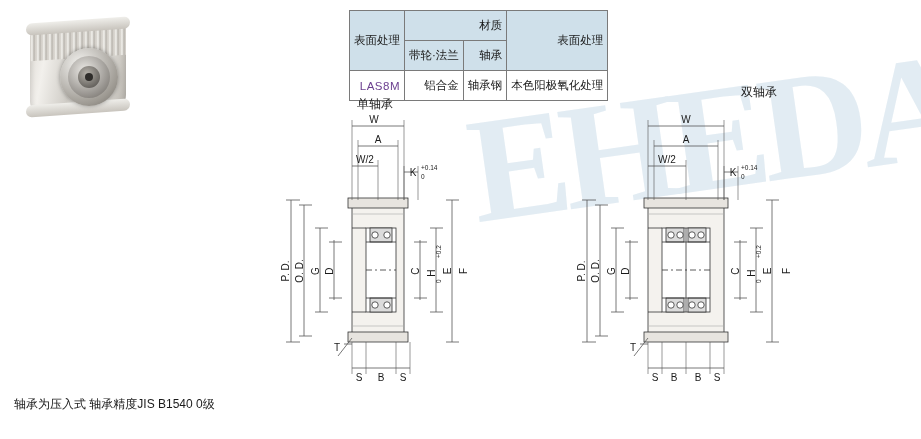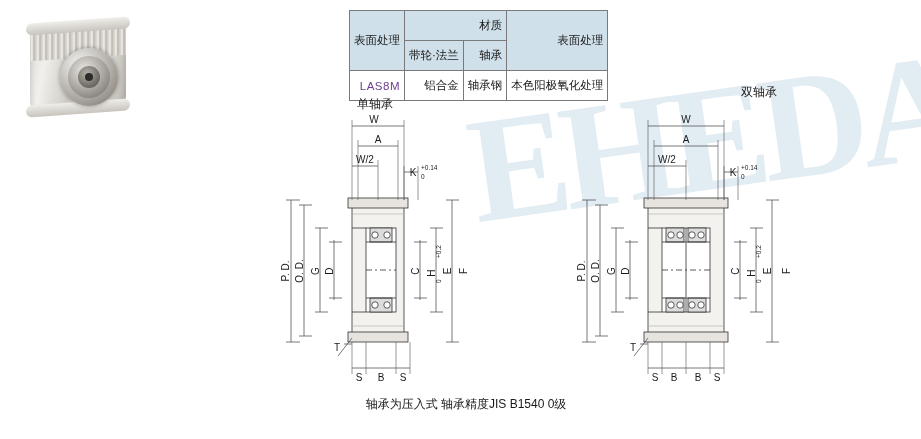--- a/index.html
+++ b/index.html
@@ -62,21 +62,21 @@
   }
   #spec-table .hdr{background:#cfe0ea;}
   #spec-table .code-cell{color:#6b3f8f;letter-spacing:.5px;}
   .row-h{height:19px;}
 
   
   .caption{position:absolute;font-size:12px;}
   #cap-single{left:357px;top:96px;}
   #cap-double{left:741px;top:84px;}
   #note{
-    position:absolute;left:0;right:3px;top:396px;text-align:center;font-size:12px;margin-left:14px;
+    position:absolute;left:0;right:3px;top:396px;text-align:left;font-size:12px;margin-left:14px;
   }
 
   
   #watermark{
     position:absolute;left:480px;top:85px;width:330px;height:290px;
     color:#d9e6ef;font-size:150px;font-weight:bold;
     font-family:"Liberation Serif", serif;
     opacity:.75;pointer-events:none;user-select:none;
     transform:rotate(-8deg);
     letter-spacing:-8px;

